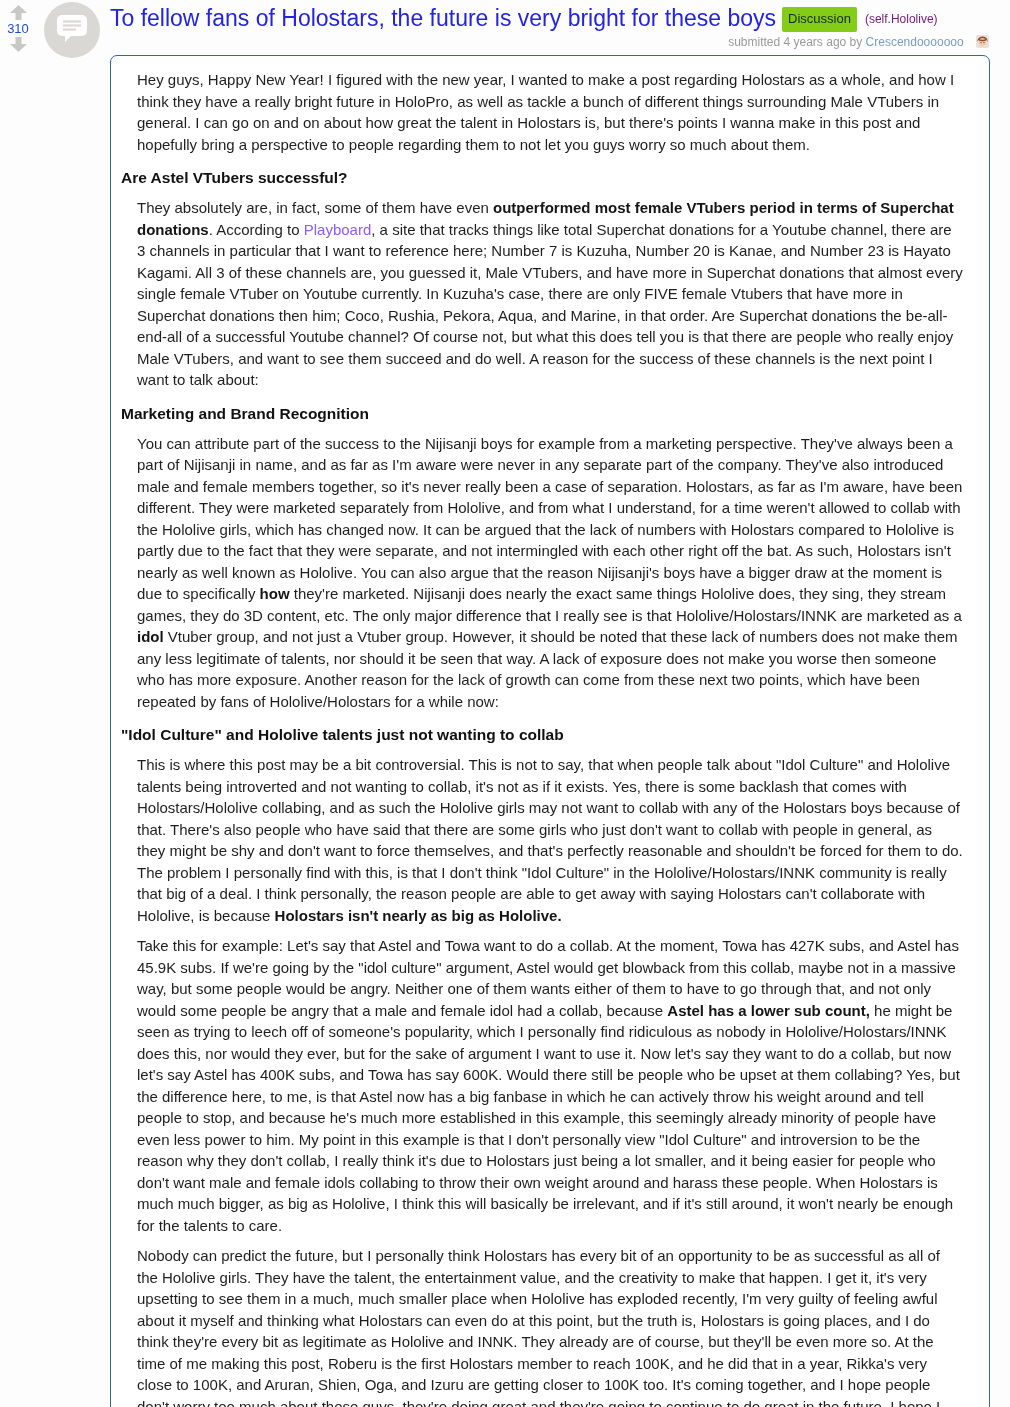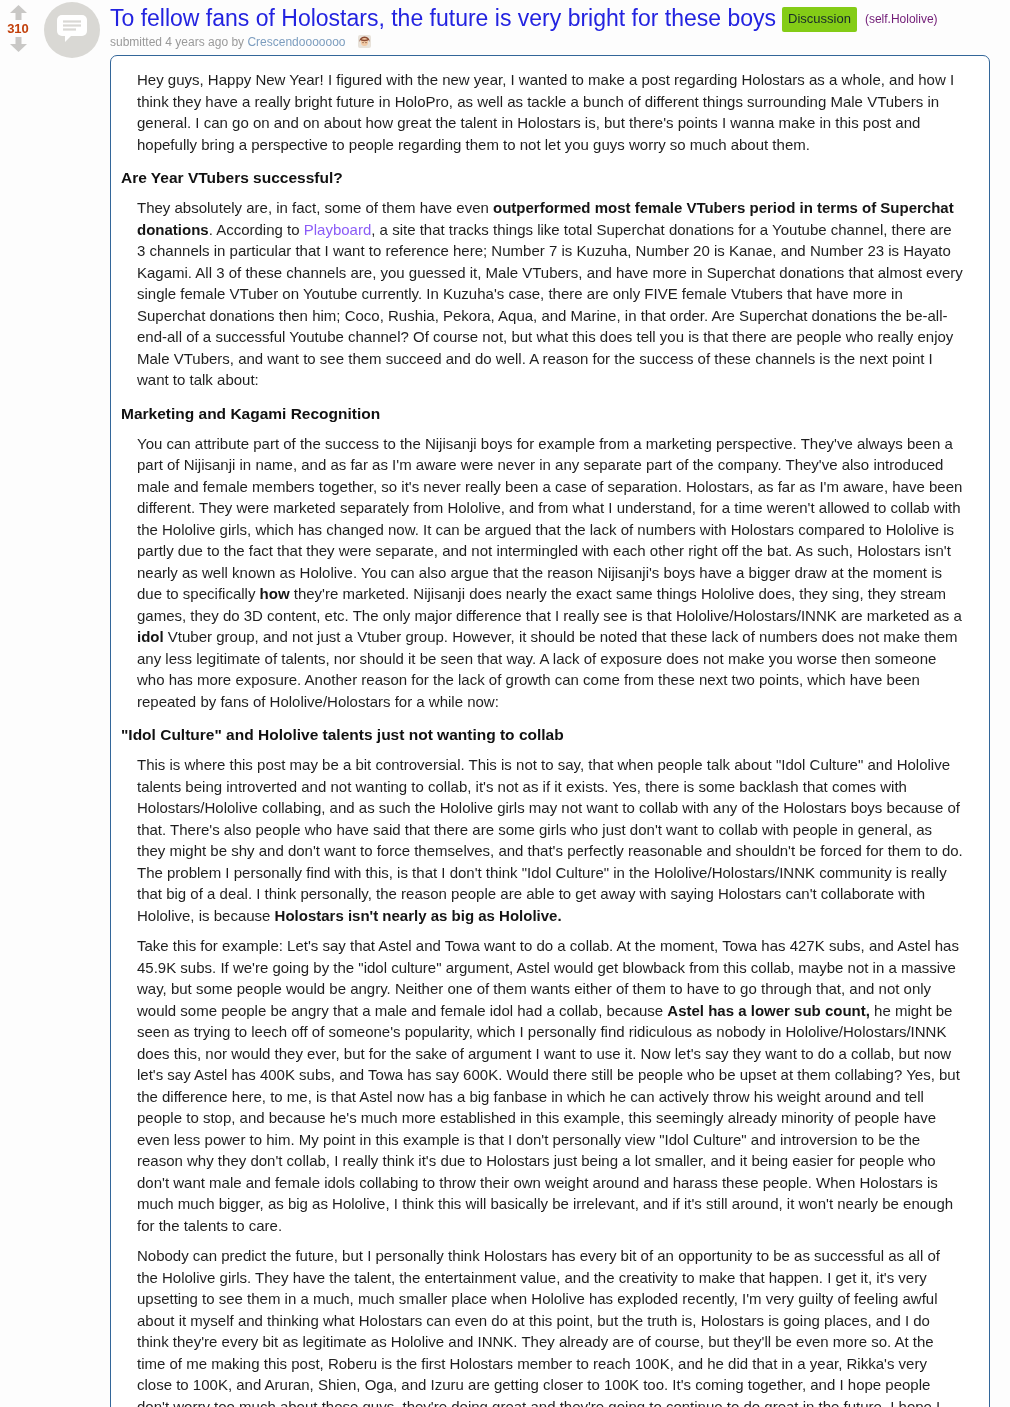--- a/index.html
+++ b/index.html
@@ -14,21 +14,21 @@
 
   
   .vote-col {
     position: absolute; left: 0; top: 5px; width: 36px;
     display: flex; flex-direction: column; align-items: center;
     color: #c6c6c6;
   }
   .arrow { width: 17px; height: 15px; cursor: pointer; }
   .arrow svg { display:block; }
   .score {
-    font-size: 13px; font-weight: bold; color: #c2410c;
+    font-size: 13px; font-weight: normal; color: #1d4ed8;
     margin: 1px 0; letter-spacing: 0;
   }
 
   
   .thumb {
     position: absolute; left: 44px; top: 2px;
     width: 56px; height: 56px; border-radius: 50%;
     background: #d9d8d4;
     display: flex; align-items: center; justify-content: center;
     cursor: pointer;
@@ -44,21 +44,21 @@
   .flair {
     display: inline-block; vertical-align: 3px;
     background: #84cc16; color: #17282a;
     font-size: 13px; padding: 1px 6px 2px; border-radius: 2px;
     margin-left: 6px; cursor: pointer;
   }
   .domain {
     color: #701a75; font-size: 12px; margin-left: 8px;
     vertical-align: 3px; cursor: pointer;
   }
-  .tagline { margin-top: 2px; font-size: 12px; color: #9a9a9a; }
+  .tagline { margin-top: 2px; font-size: 12px; color: #9a9a9a; text-align: right; }
   .author { color: #7c9dbf; text-decoration: none; cursor: pointer; }
   .flair-avatar { display: inline-block; vertical-align: -3px; margin-left: 8px; }
 
   
   .selftext-box {
     position: absolute; left: 110px; top: 55px; width: 880px;
     border: 1px solid #336699; border-radius: 7px;
     background: #ffffff;
     padding: 4px 10px 8px 10px;
     color: #1b1b1b;
@@ -118,21 +118,21 @@
         <path d="M3.9 6.5 Q7.5 8 11.1 6.5 L11.5 5 Q7.5 6.5 3.5 5 Z" fill="#8a4a32"></path>
         <circle cx="6" cy="8.6" r="0.55" fill="#5a3020"></circle>
         <circle cx="9" cy="8.6" r="0.55" fill="#5a3020"></circle>
       </svg>
     </span>
   </div>
 </div>
 
 <div class="selftext-box">
     <p class="md-para"><span>Hey guys, Happy New Year! I figured with the new year, I wanted to make a post regarding Holostars as a whole, and how I think they have a really bright future in HoloPro, as well as tackle a bunch of different things surrounding Male VTubers in general. I can go on and on about how great the talent in Holostars is, but there's points I wanna make in this post and hopefully bring a perspective to people regarding them to not let you guys worry so much about them.</span></p>
-    <div class="md-heading"><span>Are Year VTubers successful?</span></div>
+    <div class="md-heading"><span>Are Astel VTubers successful?</span></div>
     <p class="md-para"><span>They absolutely are, in fact, some of them have even </span><strong>outperformed most female VTubers period in terms of Superchat donations</strong><span>. According to </span><a class="md-link">Playboard</a><span>, a site that tracks things like total Superchat donations for a Youtube channel, there are 3 channels in particular that I want to reference here; Number 7 is Kuzuha, Number 20 is Kanae, and Number 23 is Hayato Kagami. All 3 of these channels are, you guessed it, Male VTubers, and have more in Superchat donations that almost every single female VTuber on Youtube currently. In Kuzuha's case, there are only FIVE female Vtubers that have more in Superchat donations then him; Coco, Rushia, Pekora, Aqua, and Marine, in that order. Are Superchat donations the be-all-end-all of a successful Youtube channel? Of course not, but what this does tell you is that there are people who really enjoy Male VTubers, and want to see them succeed and do well. A reason for the success of these channels is the next point I want to talk about:</span></p>
-    <div class="md-heading"><span>Marketing and Kagami Recognition</span></div>
+    <div class="md-heading"><span>Marketing and Brand Recognition</span></div>
     <p class="md-para"><span>You can attribute part of the success to the Nijisanji boys for example from a marketing perspective. They've always been a part of Nijisanji in name, and as far as I'm aware were never in any separate part of the company. They've also introduced male and female members together, so it's never really been a case of separation. Holostars, as far as I'm aware, have been different. They were marketed separately from Hololive, and from what I understand, for a time weren't allowed to collab with the Hololive girls, which has changed now. It can be argued that the lack of numbers with Holostars compared to Hololive is partly due to the fact that they were separate, and not intermingled with each other right off the bat. As such, Holostars isn't nearly as well known as Hololive. You can also argue that the reason Nijisanji's boys have a bigger draw at the moment is due to specifically </span><strong>how</strong><span> they're marketed. Nijisanji does nearly the exact same things Hololive does, they sing, they stream games, they do 3D content, etc. The only major difference that I really see is that Hololive/Holostars/INNK are marketed as a </span><strong>idol</strong><span> Vtuber group, and not just a Vtuber group. However, it should be noted that these lack of numbers does not make them any less legitimate of talents, nor should it be seen that way. A lack of exposure does not make you worse then someone who has more exposure. Another reason for the lack of growth can come from these next two points, which have been repeated by fans of Hololive/Holostars for a while now:</span></p>
     <div class="md-heading"><span>"Idol Culture" and Hololive talents just not wanting to collab</span></div>
     <p class="md-para"><span>This is where this post may be a bit controversial. This is not to say, that when people talk about "Idol Culture" and Hololive talents being introverted and not wanting to collab, it's not as if it exists. Yes, there is some backlash that comes with Holostars/Hololive collabing, and as such the Hololive girls may not want to collab with any of the Holostars boys because of that. There's also people who have said that there are some girls who just don't want to collab with people in general, as they might be shy and don't want to force themselves, and that's perfectly reasonable and shouldn't be forced for them to do. The problem I personally find with this, is that I don't think "Idol Culture" in the Hololive/Holostars/INNK community is really that big of a deal. I think personally, the reason people are able to get away with saying Holostars can't collaborate with Hololive, is because </span><strong>Holostars isn't nearly as big as Hololive.</strong></p>
     <p class="md-para"><span>Take this for example: Let's say that Astel and Towa want to do a collab. At the moment, Towa has 427K subs, and Astel has 45.9K subs. If we're going by the "idol culture" argument, Astel would get blowback from this collab, maybe not in a massive way, but some people would be angry. Neither one of them wants either of them to have to go through that, and not only would some people be angry that a male and female idol had a collab, because </span><strong>Astel has a lower sub count,</strong><span> he might be seen as trying to leech off of someone's popularity, which I personally find ridiculous as nobody in Hololive/Holostars/INNK does this, nor would they ever, but for the sake of argument I want to use it. Now let's say they want to do a collab, but now let's say Astel has 400K subs, and Towa has say 600K. Would there still be people who be upset at them collabing? Yes, but the difference here, to me, is that Astel now has a big fanbase in which he can actively throw his weight around and tell people to stop, and because he's much more established in this example, this seemingly already minority of people have even less power to him. My point in this example is that I don't personally view "Idol Culture" and introversion to be the reason why they don't collab, I really think it's due to Holostars just being a lot smaller, and it being easier for people who don't want male and female idols collabing to throw their own weight around and harass these people. When Holostars is much much bigger, as big as Hololive, I think this will basically be irrelevant, and if it's still around, it won't nearly be enough for the talents to care.</span></p>
     <p class="md-para"><span>Nobody can predict the future, but I personally think Holostars has every bit of an opportunity to be as successful as all of the Hololive girls. They have the talent, the entertainment value, and the creativity to make that happen. I get it, it's very upsetting to see them in a much, much smaller place when Hololive has exploded recently, I'm very guilty of feeling awful about it myself and thinking what Holostars can even do at this point, but the truth is, Holostars is going places, and I do think they're every bit as legitimate as Hololive and INNK. They already are of course, but they'll be even more so. At the time of me making this post, Roberu is the first Holostars member to reach 100K, and he did that in a year, Rikka's very close to 100K, and Aruran, Shien, Oga, and Izuru are getting closer to 100K too. It's coming together, and I hope people don't worry too much about these guys, they're doing great and they're going to continue to do great in the future. I hope I was able to give you guys a good perspective on Holostars and Male Vtubers in general, and I'd love to hear your thoughts on all of this. Sorry if this was a super long post, I had a lot to talk about and I hope you're able to read it all and soak in what I've said.</span></p>
   </div>
 
 </body></html>

